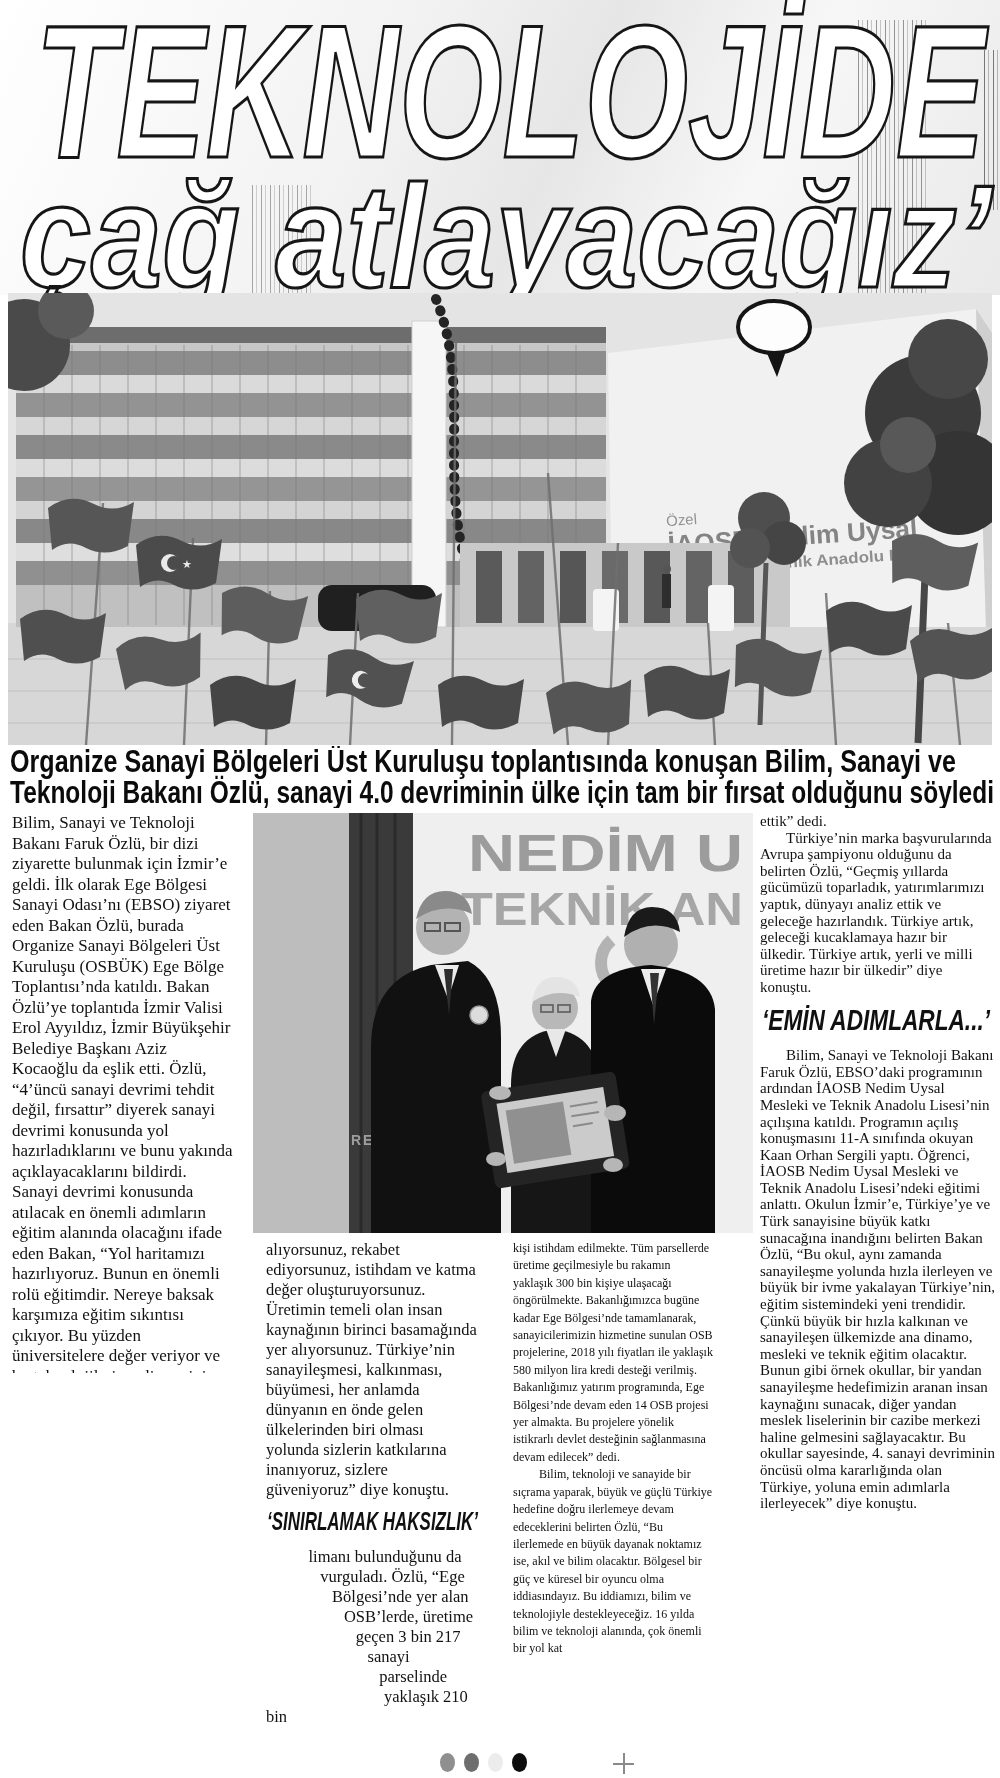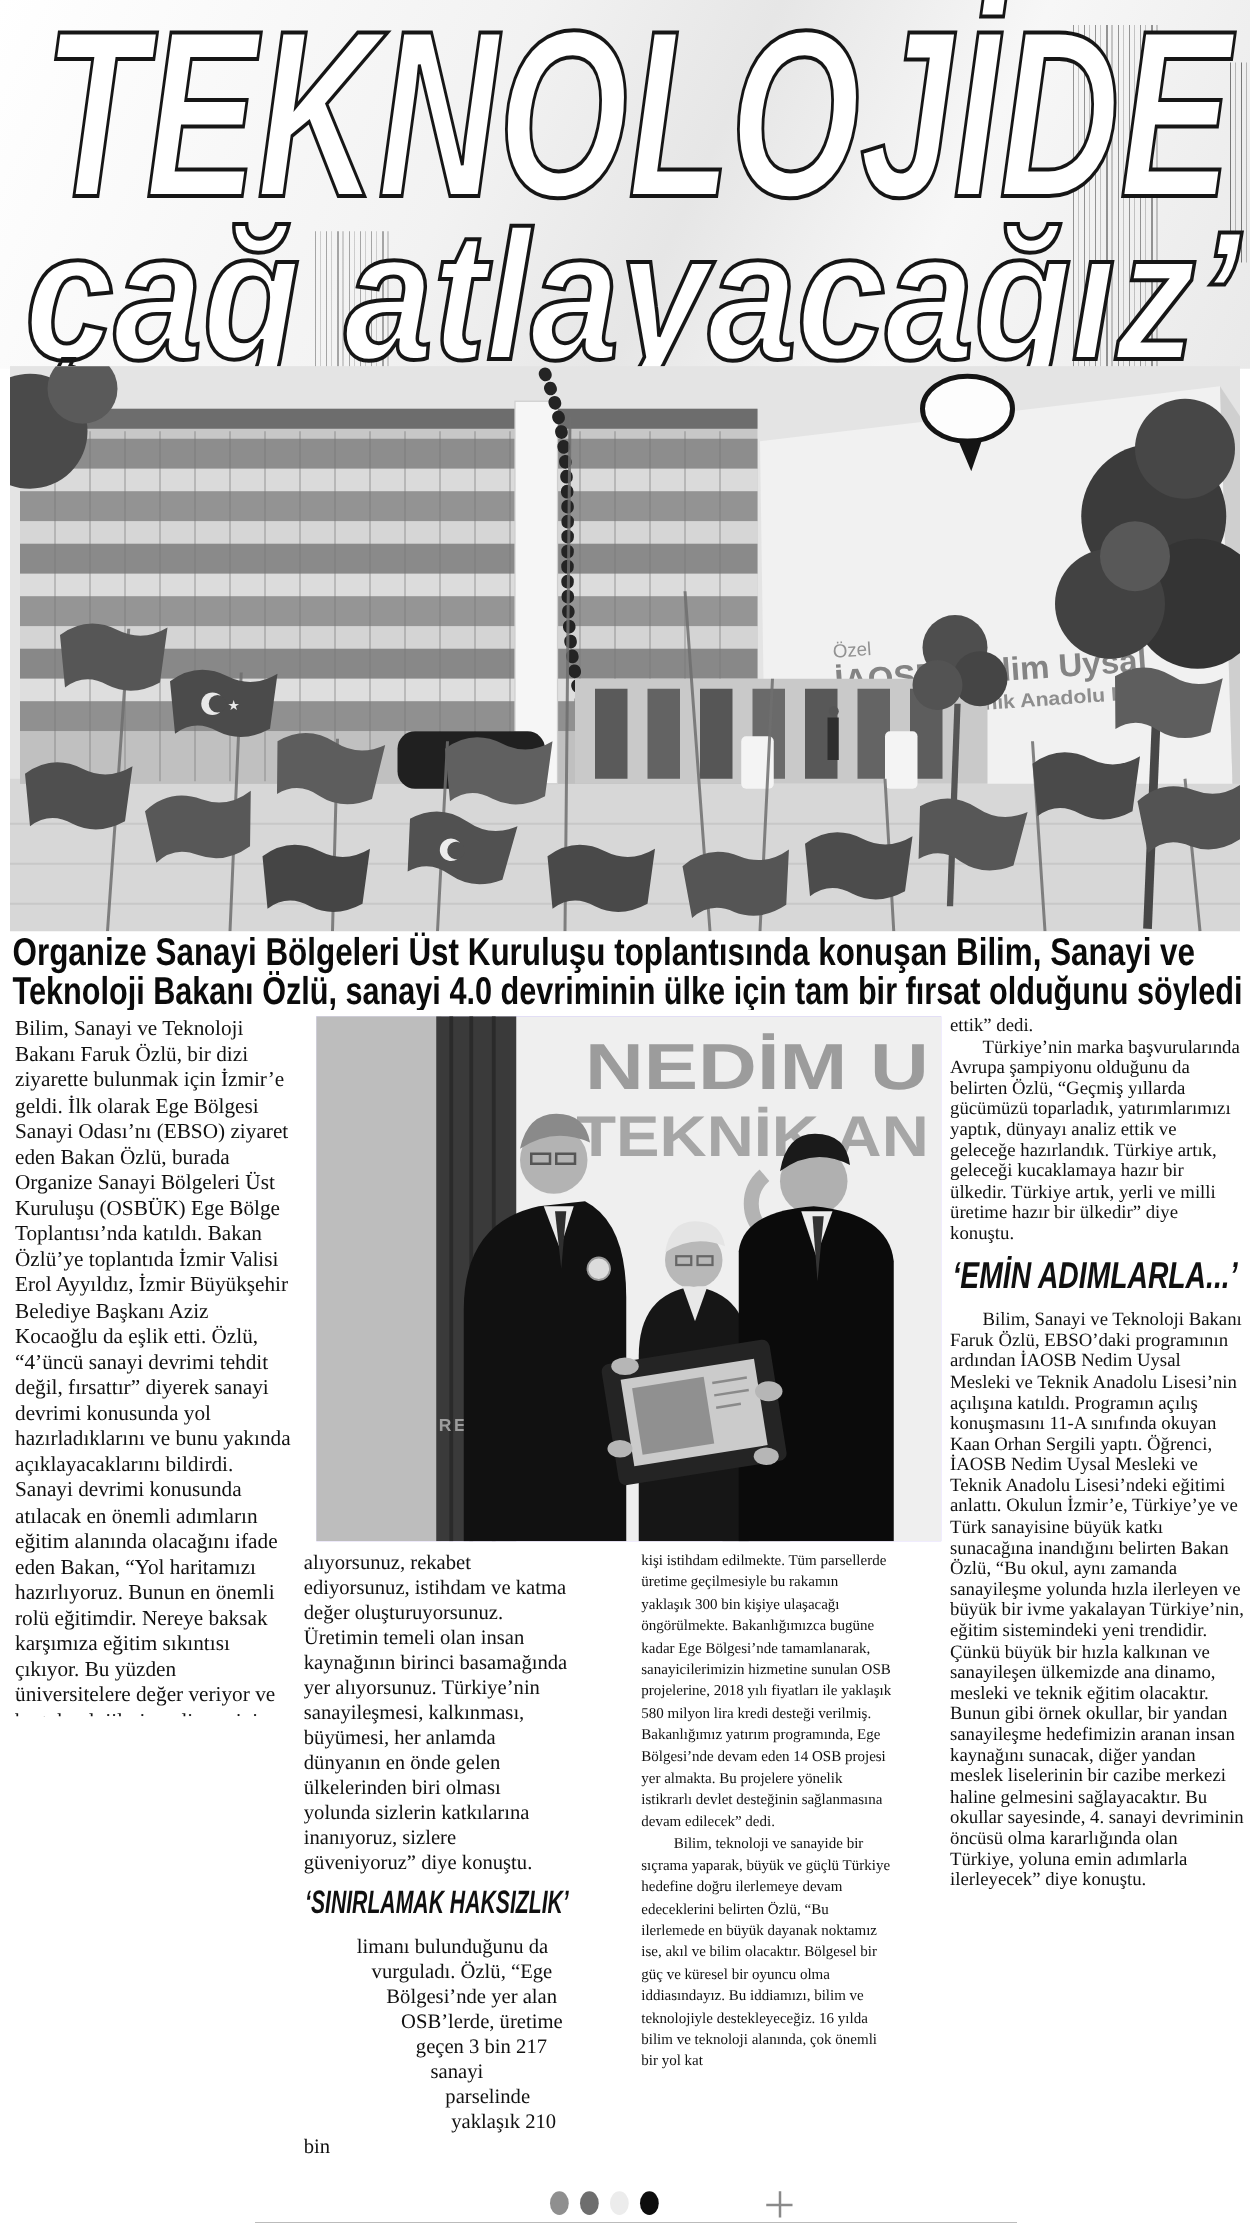--- a/index.html
+++ b/index.html
@@ -26,29 +26,29 @@
 
   
   .subhead{position:absolute;left:8px;top:746px;width:988px;height:62px;}
   .subhead text{font-family:"Liberation Sans",sans-serif;font-weight:bold;fill:#0b0b0b;}
 
   
   .col{position:absolute;text-align:left;overflow:hidden;}
   .col p{margin:0;text-indent:26px;}
   .col p.noindent{text-indent:0;}
   .col1{left:12px;top:813px;width:222px;height:560px;font-size:17px;line-height:20.5px;}
-  .col2{left:243px;top:1240px;width:214px;height:538px;font-size:16.5px;line-height:20px;}
+  .col2{left:266px;top:1240px;width:214px;height:538px;font-size:16.5px;line-height:20px;}
   .col3{left:513px;top:1240px;width:200px;height:538px;font-size:12px;line-height:17.4px;}
   .col4{left:760px;top:813px;width:236px;height:950px;font-size:15px;line-height:16.6px;}
   .sec-head{margin:6px 0 6px 0;}
   .sec-head text{font-family:"Liberation Sans",sans-serif;font-weight:bold;font-style:italic;fill:#101010;}
   .wedge{float:left;width:118px;height:148px;shape-outside:polygon(0% 0%,26% 0%,100% 100%,0% 100%);}
 
   
-  .ceremony-photo{position:absolute;left:253px;top:813px;width:500px;height:420px;background:#c4b5fd;}
+  .ceremony-photo{position:absolute;left:253px;top:813px;width:500px;height:420px;background:#15803d;}
   .cer-txt{font-family:"Liberation Sans",sans-serif;font-weight:bold;}
 
   
   .dots{position:absolute;left:440px;top:1753px;width:110px;height:20px;display:flex;gap:9px;}
   .dot{width:15px;height:19px;border-radius:50%;}
   .crosshair{position:absolute;left:613px;top:1753px;width:21px;height:21px;}
   .crosshair:before,.crosshair:after{content:"";position:absolute;background:#8a8a8a;}
   .crosshair:before{left:10px;top:0;width:1.5px;height:21px;}
   .crosshair:after{left:0;top:10px;width:21px;height:1.5px;}
 </style>

